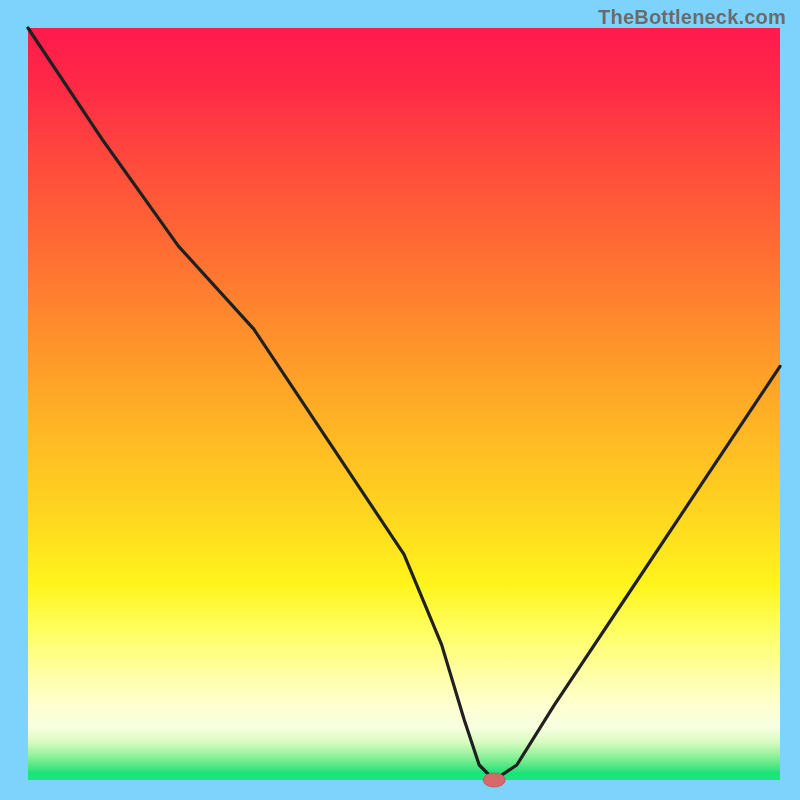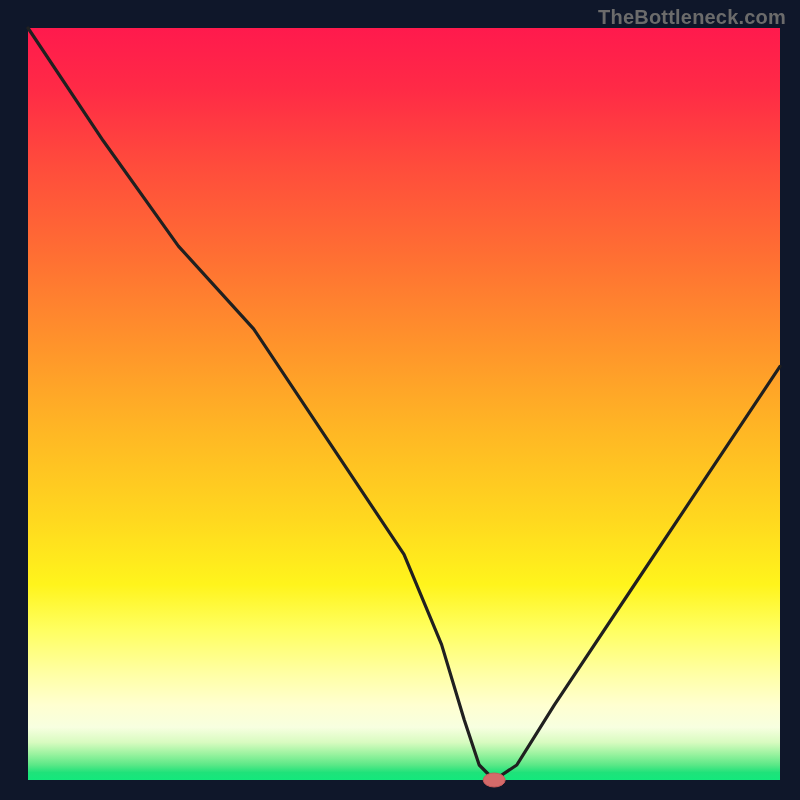--- a/index.html
+++ b/index.html
@@ -8,21 +8,21 @@
     width: 800px;
     height: 800px;
     background: #000;
     overflow: hidden;
     font-family: Arial, Helvetica, sans-serif;
   }
   .frame {
     position: relative;
     width: 800px;
     height: 800px;
-    background: #0f172a;
+    background: #7dd3fc;
   }
   .plot-area {
     position: absolute;
     left: 28px;
     top: 28px;
     width: 752px;
     height: 752px;
     
     background:
       linear-gradient(

